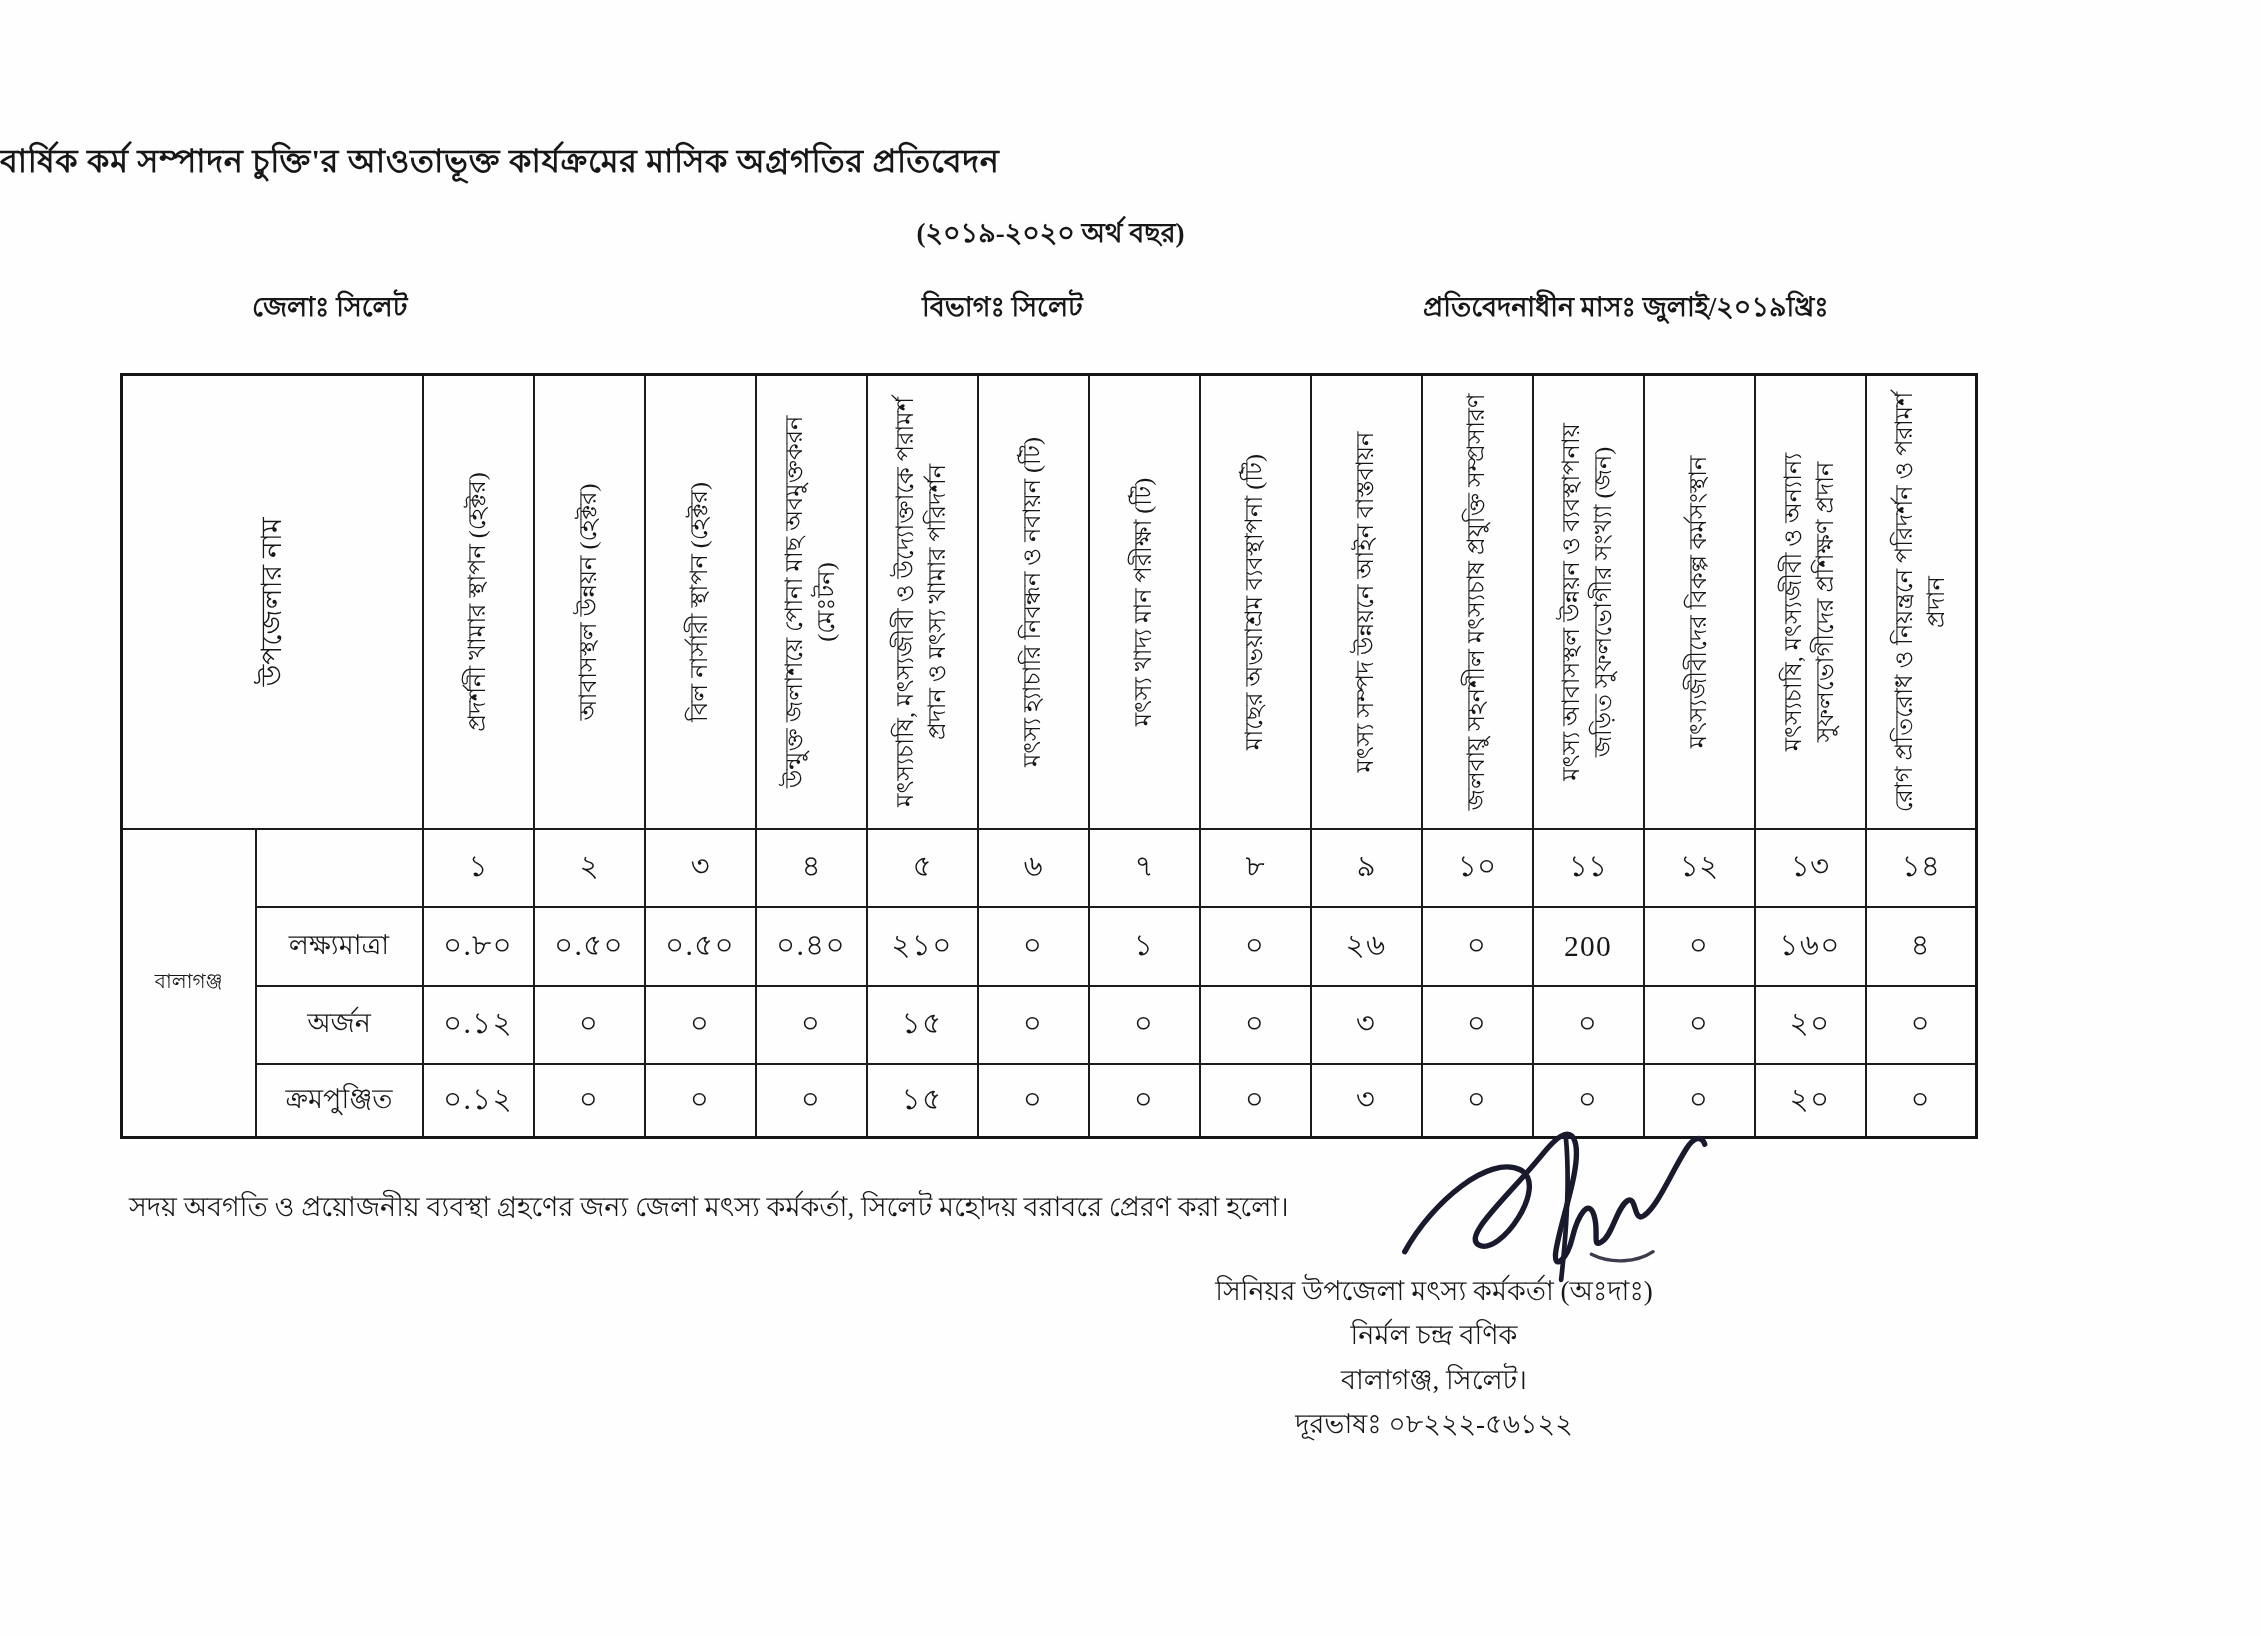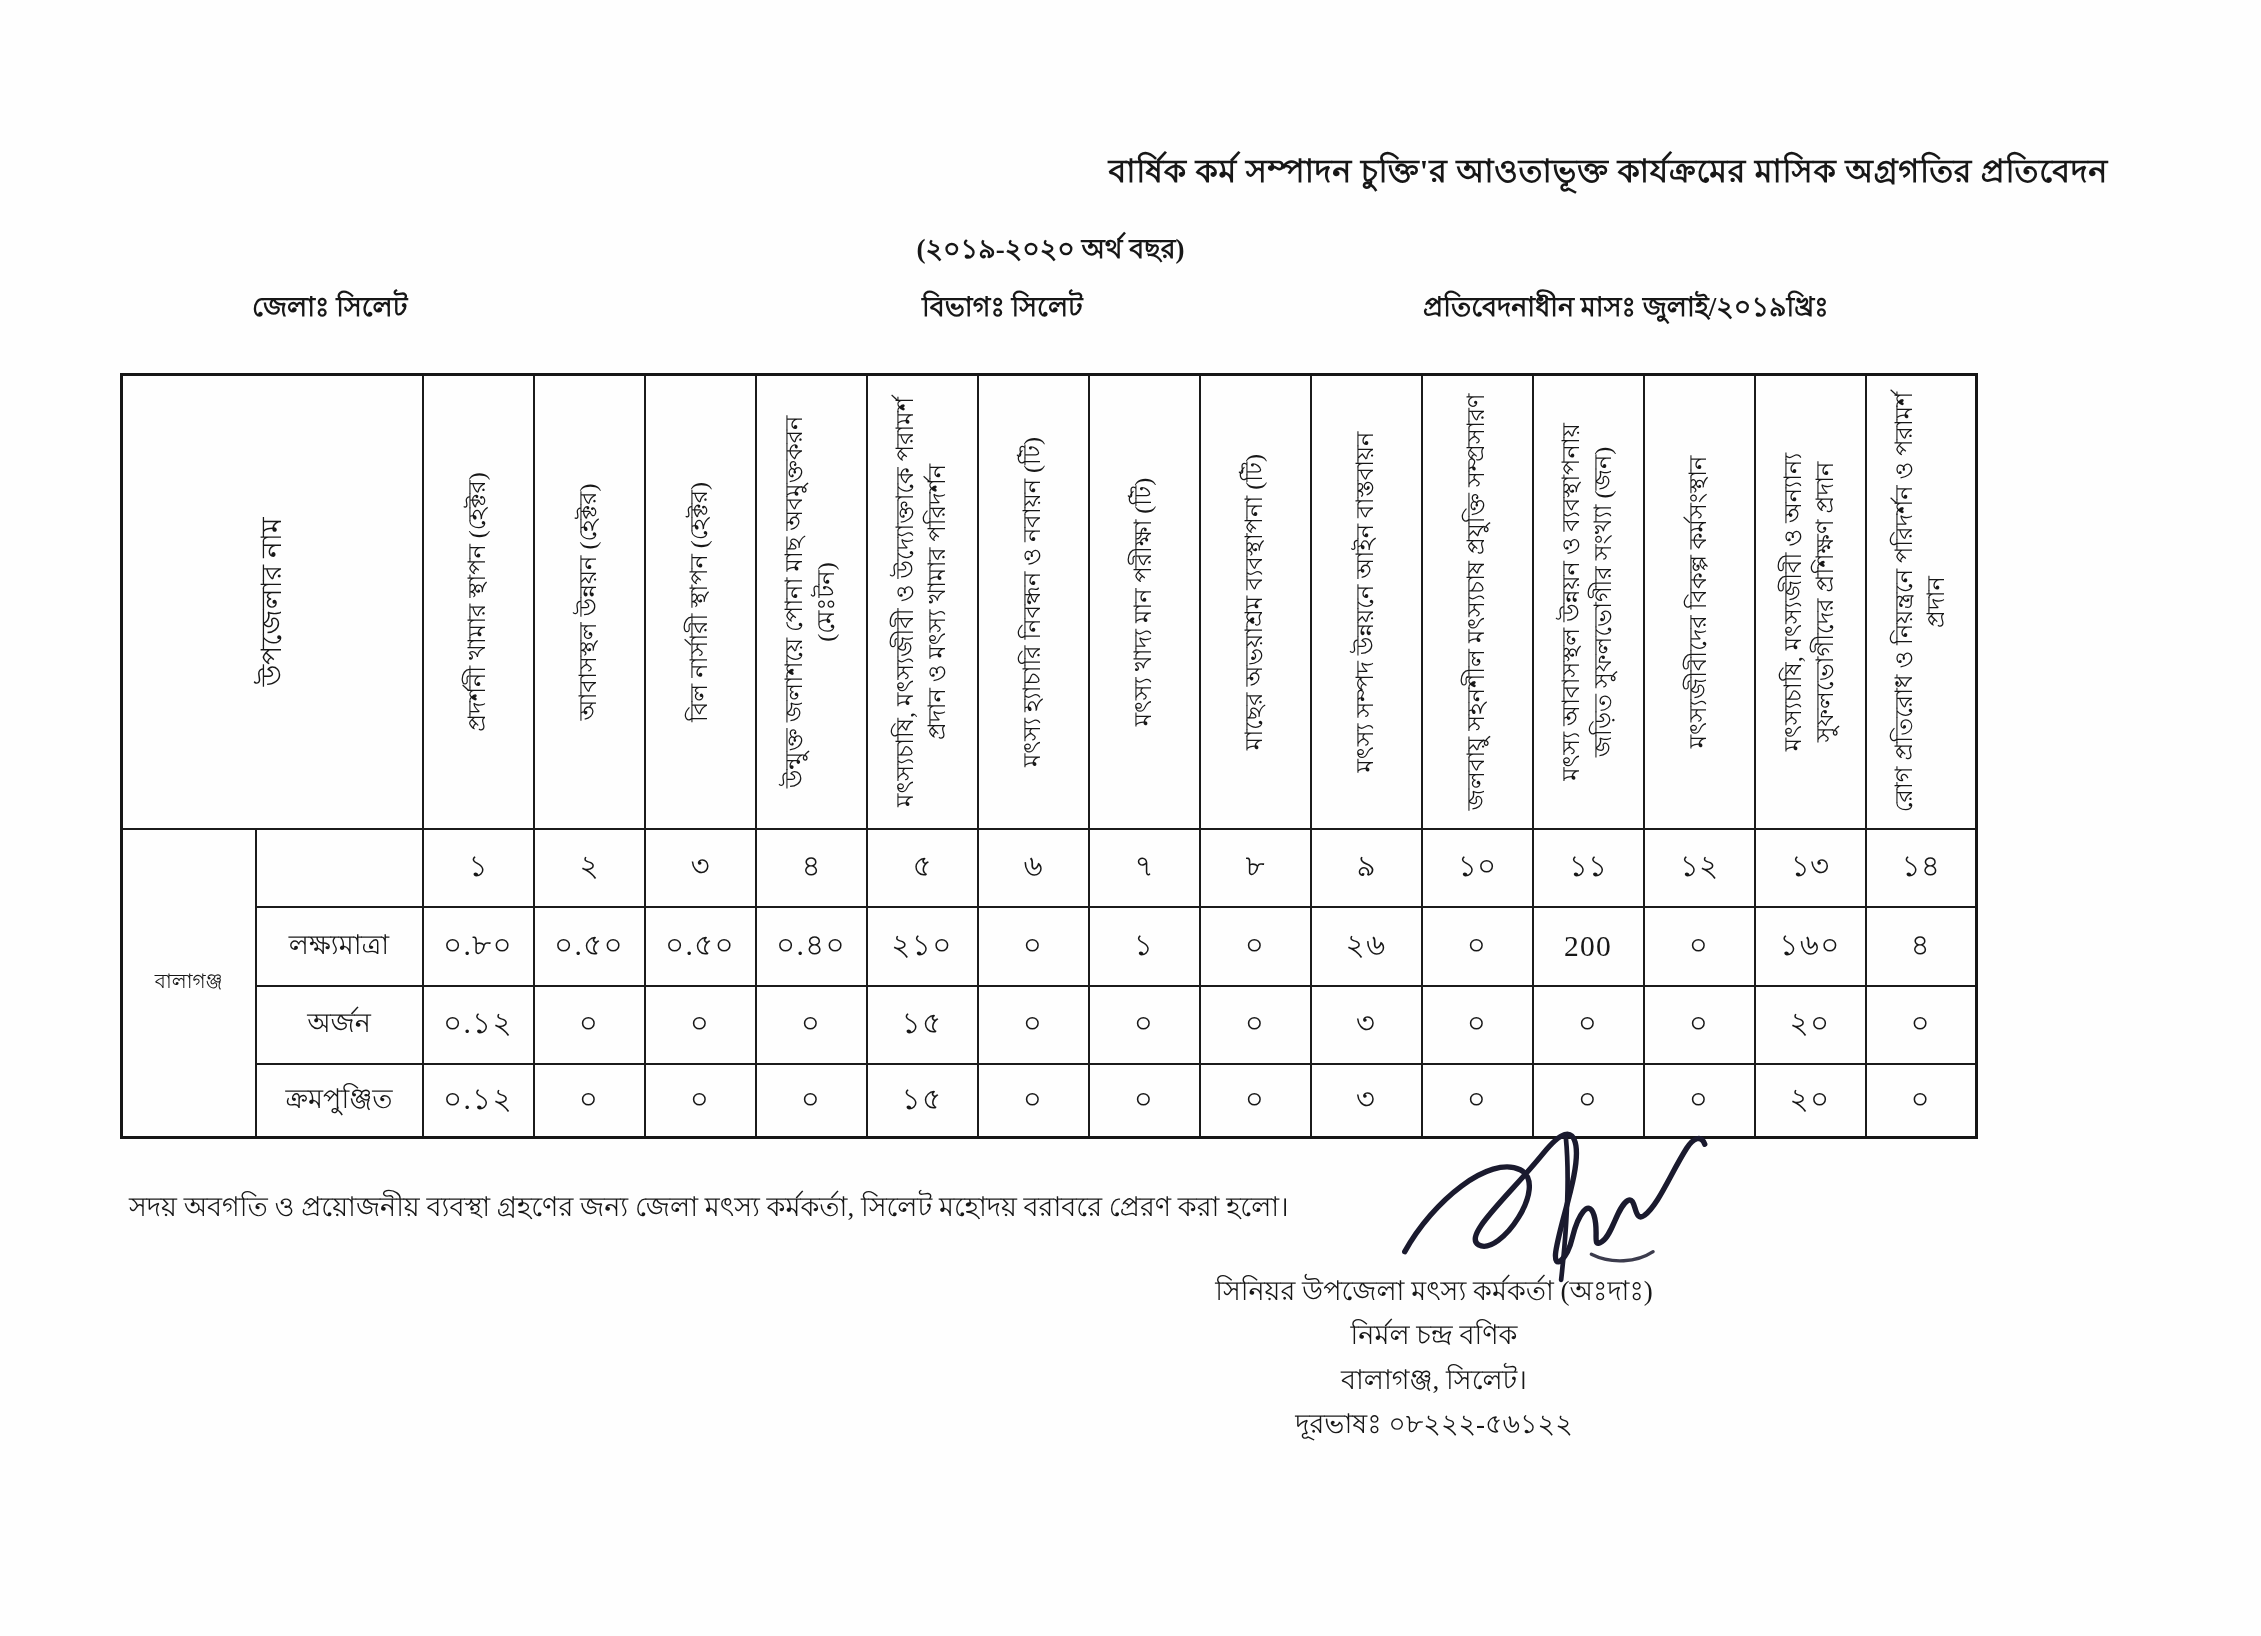--- a/index.html
+++ b/index.html
@@ -5,25 +5,25 @@
   html,body{margin:0;padding:0;background:#d8d8d8;}
   .page{
     position:relative;
     width:2261px;height:1637px;
     background:#fefefe;
     font-family:"Liberation Serif","DejaVu Serif",serif;
     color:#171717;
     overflow:hidden;
   }
   .title{
-    position:absolute;left:0;top:146px;width:2108px;
-    text-align:right;font-size:32px;font-weight:bold;letter-spacing:0.7px;
+    position:absolute;left:0;top:136px;width:2108px;
+    text-align:left;font-size:32px;font-weight:bold;letter-spacing:0.7px;
   }
   .subtitle{
-    position:absolute;left:0;top:228px;width:2101px;
+    position:absolute;left:0;top:212px;width:2101px;
     text-align:center;font-size:27px;font-weight:bold;
   }
   .meta{position:absolute;top:286px;font-size:27px;font-weight:bold;white-space:nowrap;}
   .meta.district{left:228px;margin-left:24px;}
   .meta.division{left:880px;margin-left:42px;}
   .meta.month{left:1423px;}
   .tablewrap{position:absolute;left:120px;top:373px;}
   table.report{
     border-collapse:collapse;table-layout:fixed;
     border:3.4px solid #161616;

